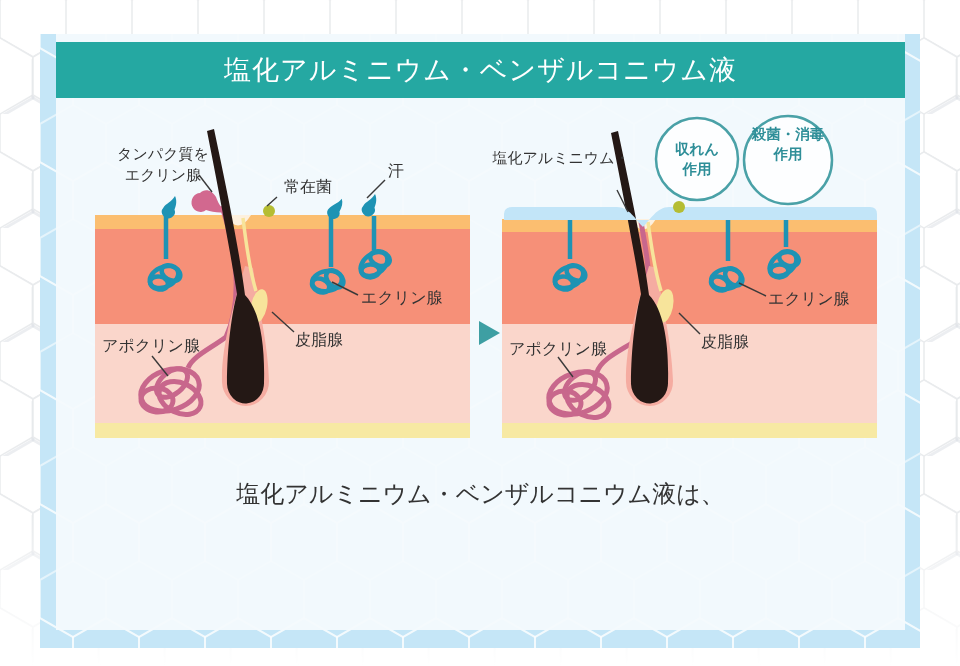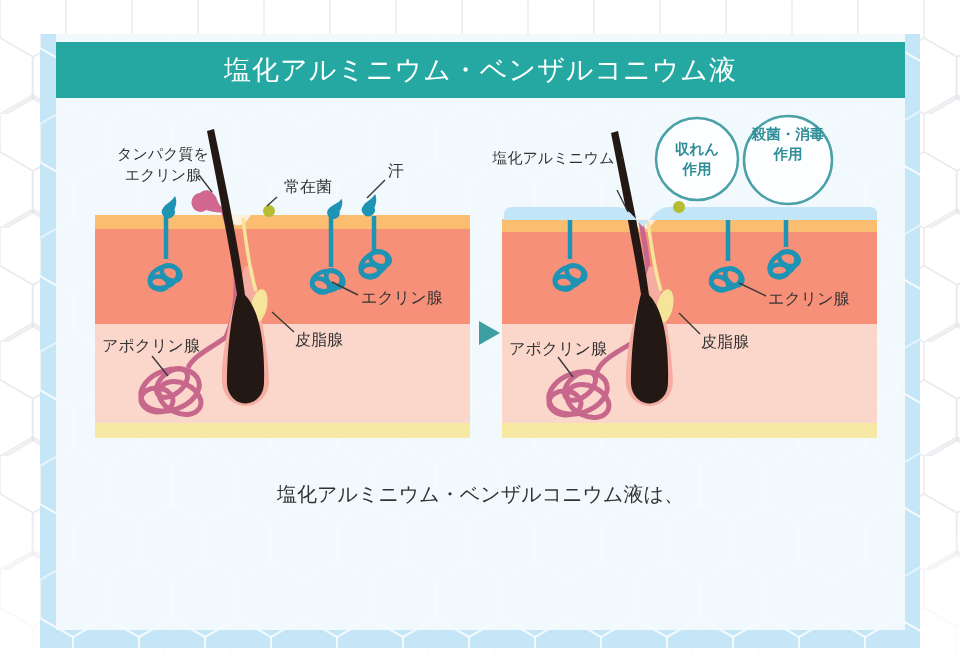--- a/index.html
+++ b/index.html
@@ -11,21 +11,21 @@
   .card{position:absolute;left:56px;top:27px;width:849px;height:603px;background:rgba(244,250,253,0.94);}
   .titlebar{position:absolute;left:56px;top:42px;width:849px;height:56px;background:#25a8a2;
             display:flex;align-items:center;justify-content:center;}
   .titlebar .t{color:#ffffff;font-family:"Liberation Serif","DejaVu Serif",serif;
                font-size:27px;letter-spacing:1px;font-weight:500;}
   .label{position:absolute;font-size:16px;line-height:1.2;color:#333;white-space:nowrap;}
   .label.two{white-space:normal;text-align:center;font-size:15px;}
   .badge-text{position:absolute;text-align:center;font-size:14.5px;font-weight:bold;
               line-height:20px;color:#2e8e98;}
   .desc{position:absolute;left:56px;top:482px;width:849px;text-align:center;color:#333;}
-  .desc p{margin:0 0 19px 0;font-size:20px;line-height:24px;font-weight:500;}
+  .desc p{margin:0 0 19px 0;font-size:24px;line-height:24px;font-weight:500;}
 </style>
 </head>
 <body>
 
 <div class="stage">
 
   <svg class="layer" width="960" height="666" aria-hidden="true">
     <defs>
       <path id="hx" d="M0,-38 L33,-19 L33,19 L0,38 L-33,19 L-33,-19 Z"></path>
       <pattern id="hexP" width="66" height="114" patternUnits="userSpaceOnUse">

